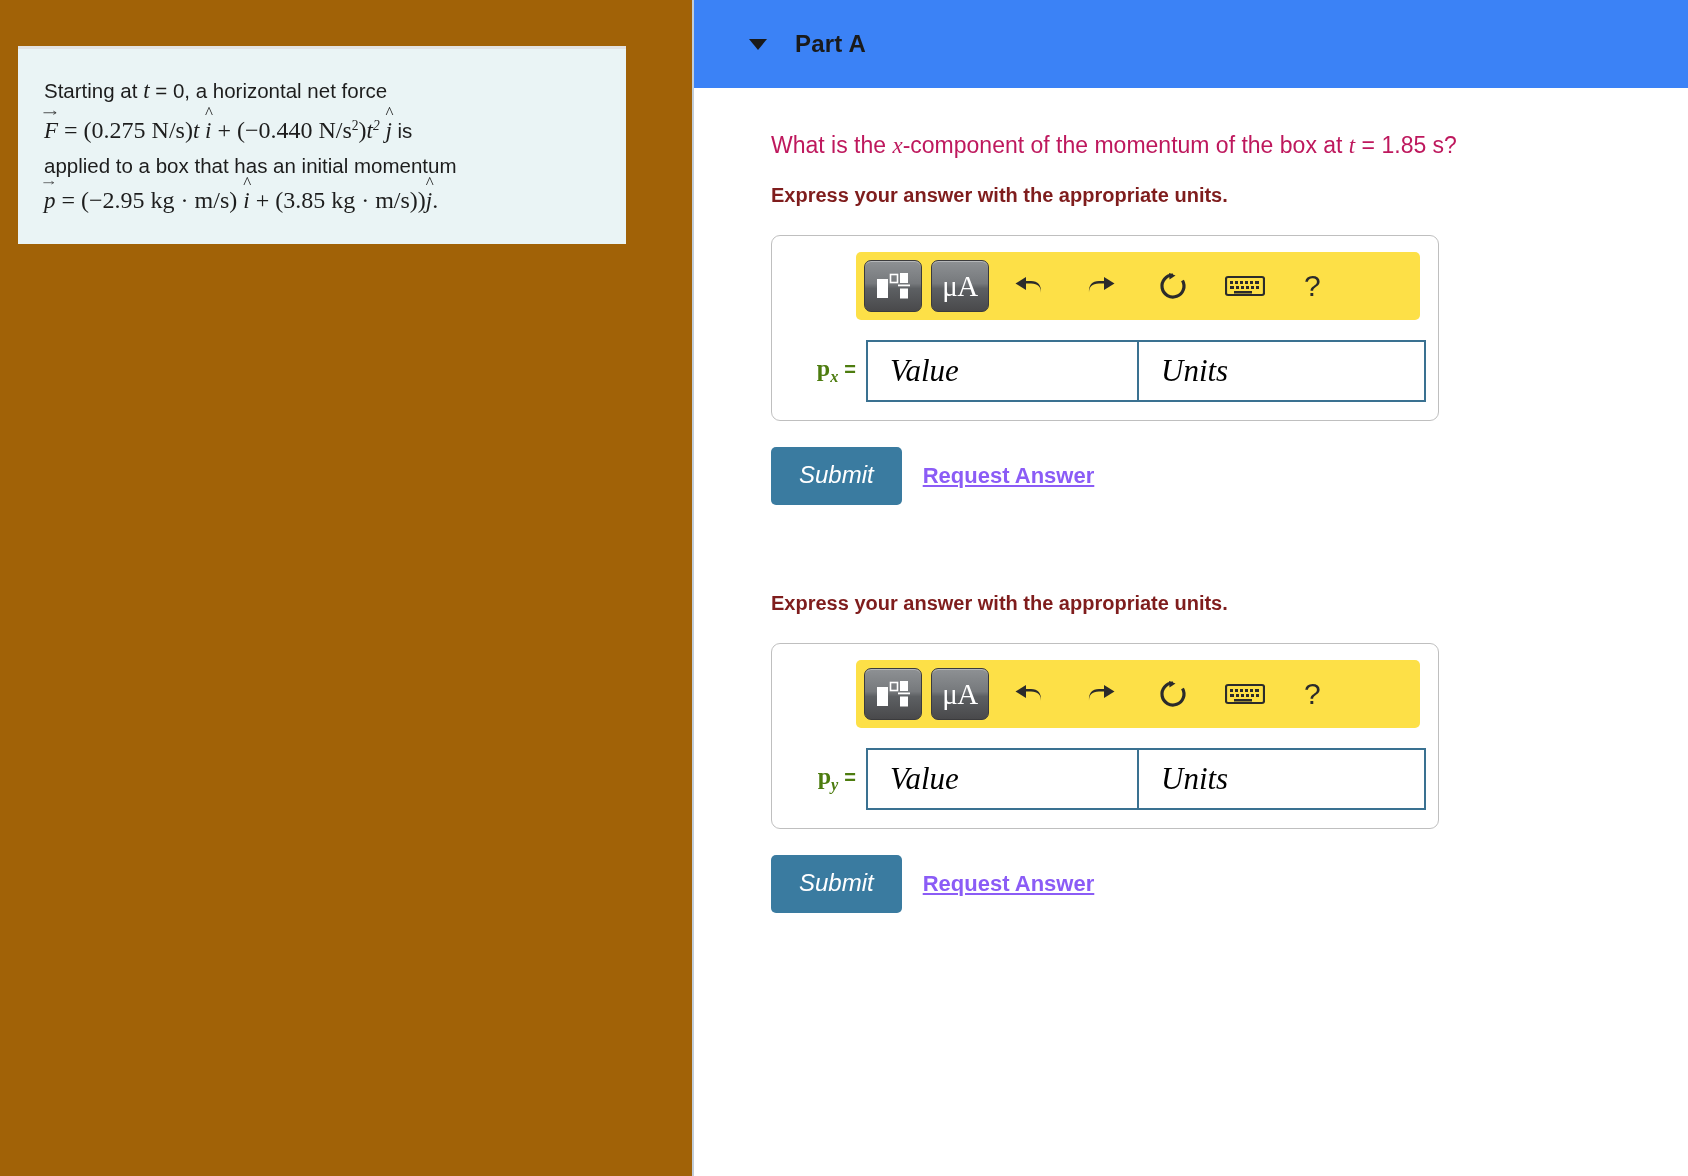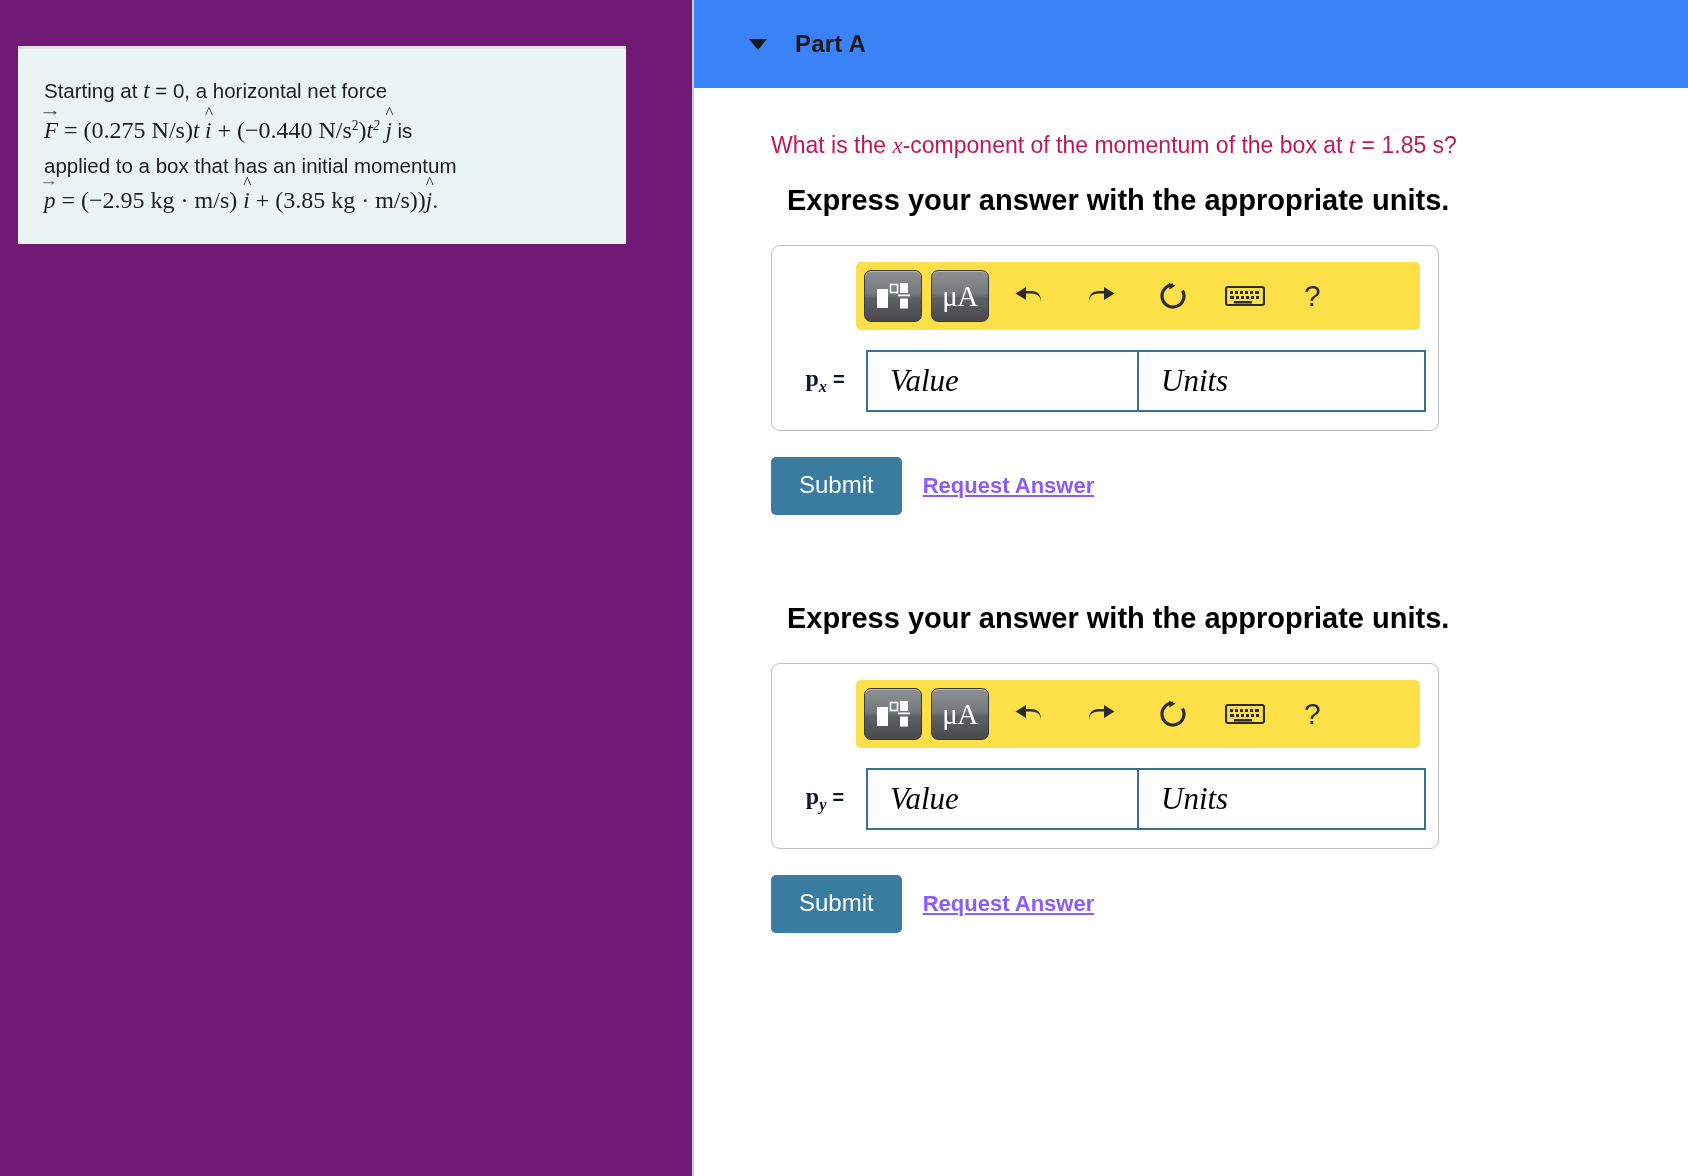--- a/index.html
+++ b/index.html
@@ -11,21 +11,21 @@
   }
   body { width: 1688px; height: 1176px; overflow: hidden; position: relative; }
 
   
   .page { display: flex; width: 1688px; height: 1176px; }
 
   .left-pane {
     width: 694px;
     flex: 0 0 694px;
     position: relative;
-    background: #701a75;
+    background: #a16207;
     border-right: 2px solid #c2cdd8;
   }
   .right-pane {
     flex: 1 1 auto;
     position: relative;
     background: #ffffff;
   }
 
   
   .statement-box {
@@ -96,25 +96,24 @@
 
   .part-body { padding: 0 0 0 77px; }
 
   .question-line {
     font-size: 23px;
     color: #be185d;
     margin-top: 44px;
     white-space: nowrap;
   }
   .express-line {
-    font-size: 29px;
+    font-size: 20px;
     font-weight: bold;
-    color: #000000;
+    color: #7f1d1d;
     margin-top: 25px;
-    margin-left: 16px;
   }
 
   
   .answer-box {
     margin-top: 28px;
     width: 668px;
     border: 1px solid #bfbfbf;
     border-radius: 9px;
     background: #ffffff;
     padding: 16px 0 18px 0;
@@ -162,23 +161,23 @@
   .field-row {
     display: flex;
     align-items: center;
     margin-top: 20px;
     padding-left: 22px;
   }
   .field-label {
     font-family: "Liberation Serif", serif;
     font-size: 24px;
     font-weight: bold;
-    color: #0f172a;
+    color: #4d7c0f;
     width: 62px;
-    text-align: center;
+    text-align: right;
     margin-right: 10px;
     white-space: nowrap;
   }
   .field-label sub {
     font-size: 0.68em;
     font-style: italic;
   }
   .field-label .eqs { font-weight: bold; font-family: "Liberation Sans", sans-serif; font-size: 20px; }
   .txtfield {
     height: 62px;
@@ -204,20 +203,21 @@
   }
   .submit-btn {
     background: #3a7ba0;
     color: #ffffff;
     border: none;
     border-radius: 5px;
     font-family: "Liberation Sans", sans-serif;
     font-size: 24px;
     padding: 14px 28px 16px 28px;
     cursor: pointer;
+    font-style: italic;
   }
   .request-link {
     margin-left: 21px;
     color: #8b5cf6;
     font-size: 22px;
     font-weight: bold;
     text-decoration: underline;
     cursor: pointer;
   }
 

